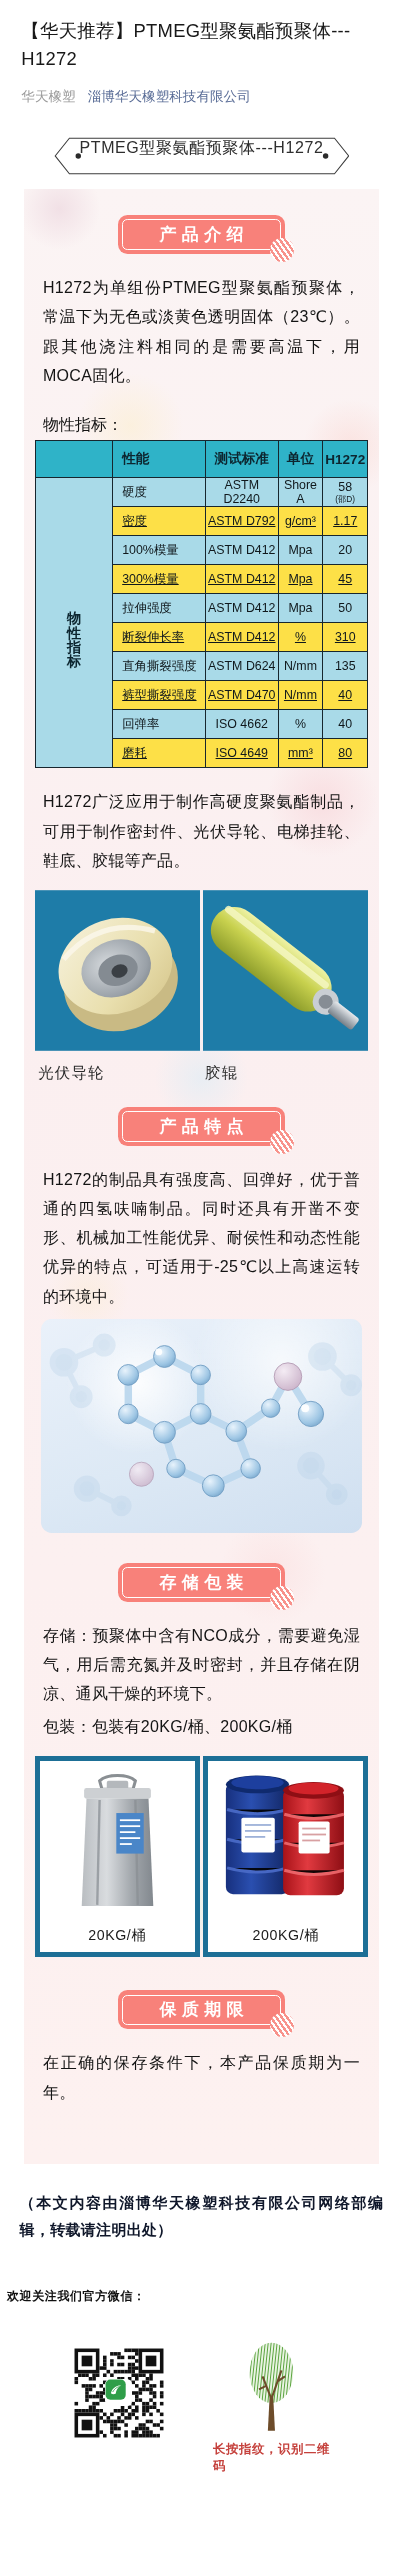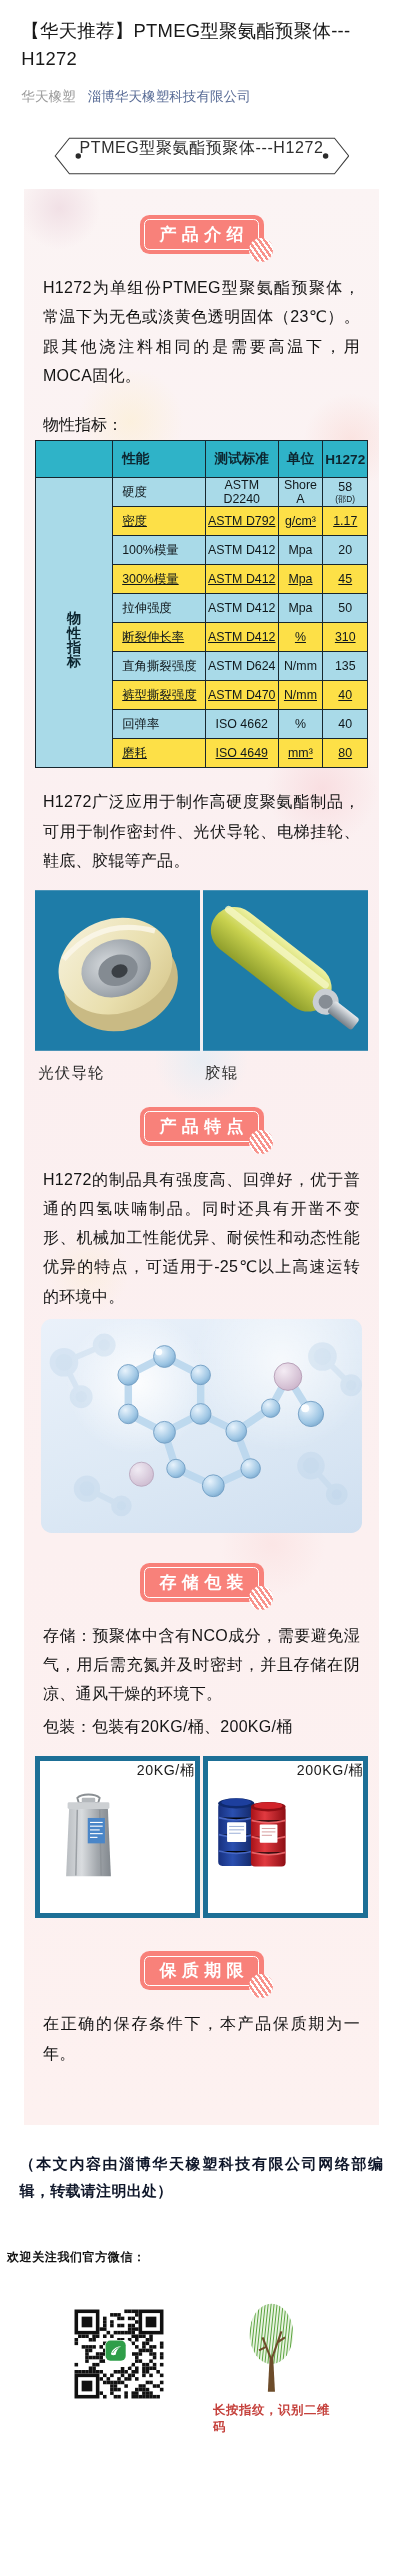--- a/index.html
+++ b/index.html
@@ -34,21 +34,21 @@
       radial-gradient(circle 56px at 84% 31%, rgba(247,210,214,.6), rgba(247,210,214,0) 100%),
       radial-gradient(circle 47px at 50% 45%, rgba(217,236,246,.55), rgba(217,236,246,0) 100%),
       radial-gradient(circle 41px at 18% 56%, rgba(250,235,210,.5), rgba(250,235,210,0) 100%),
       radial-gradient(circle 53px at 70% 70%, rgba(250,220,220,.5), rgba(250,220,220,0) 100%),
       radial-gradient(circle 50px at 45% 87%, rgba(216,240,228,.55), rgba(216,240,228,0) 100%),
       linear-gradient(180deg,#fbf4f4 0%, #fbeff0 40%, #fdf1f0 100%);
   }
   
   .badge-row { display:flex; justify-content:center; }
   .badge {
-    position:relative; width:124px; height:39px; background:#f8817a;
+    position:relative; width:167px; height:39px; background:#f8817a;
     border-radius:9.5px; display:flex; align-items:center; justify-content:center;
   }
   .badge::before {
     content:""; position:absolute; inset:4.1px; border:1.5px solid #ffffff; border-radius:5.3px;
   }
   .badge .label {
     color:#fff; font-size:17px; font-weight:700; letter-spacing:5.3px; padding-left:5.3px; z-index:1;
   }
   .stripe-dot {
     position:absolute; right:-9px; bottom:-7.7px; width:24px; height:24px; border-radius:50%;
@@ -92,22 +92,22 @@
     margin:8.3px 6px 0 6px; height:214px; border-radius:10.7px; overflow:hidden;
     background:
       radial-gradient(circle 71px at 30% 30%, rgba(255,255,255,.9), rgba(255,255,255,0) 100%),
       radial-gradient(circle 89px at 75% 20%, rgba(255,255,255,.7), rgba(255,255,255,0) 100%),
       linear-gradient(160deg,#eaf1fa 0%, #dde9f5 55%, #cfdff0 100%);
   }
   .molecule svg { display:block; width:100%; height:100%; }
   
   .pack-row { display:flex; gap:3.6px; margin-top:15.4px; }
   .pack-box {
-    width:50%; height:162px; border:5.3px solid #1d6f96; background:#ffffff;
-    display:flex; flex-direction:row;
+    width:50%; height:201px; border:5.3px solid #1d6f96; background:#ffffff;
+    display:flex; flex-direction:column;
   }
   .pack-box svg { flex:1; width:100%; }
   .pack-cap { text-align:center; font-size:14.2px; color:#1c1c1c; padding-bottom:7.1px; letter-spacing:0.6px; }
   
   .mt-app { margin-top:38px; } .mt-feat { margin-top:23px; } .mt-store { margin-top:30px; }
   .mt-shelf { margin-top:33px; }
   .pack-para { margin-top:18px; }
   
   .notice {
     margin:25px 19.6px 0 19.6px; font-size:15px; font-weight:700; line-height:1.8;

